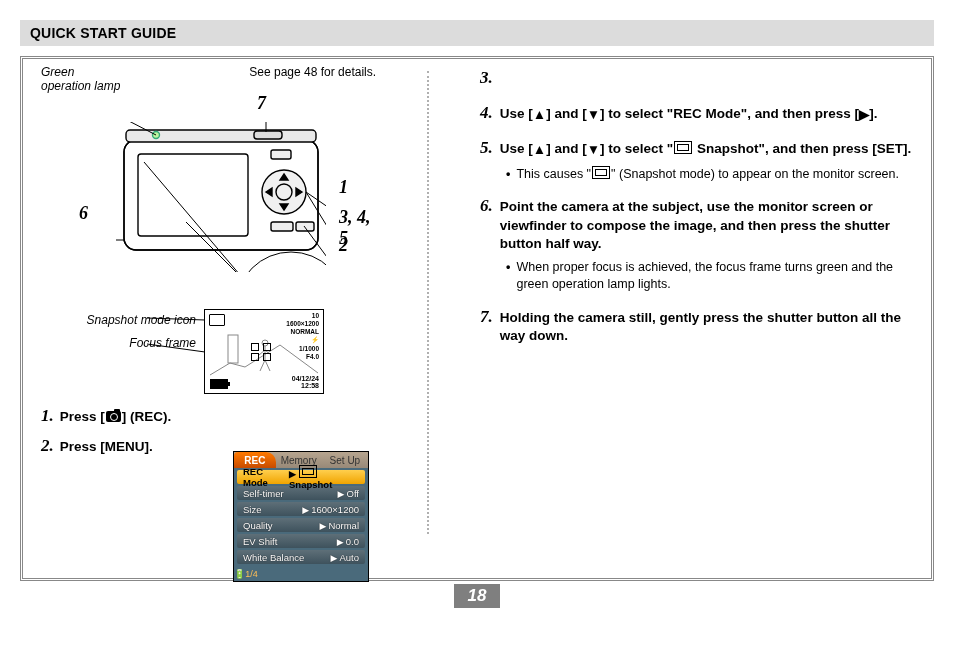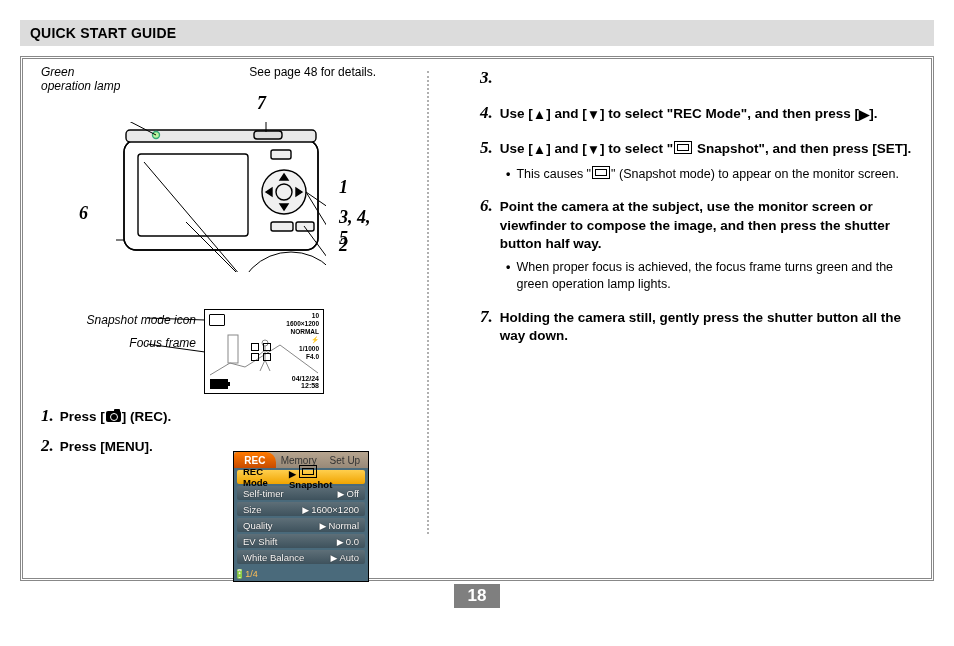--- a/index.html
+++ b/index.html
@@ -254,20 +254,21 @@
     content:""; position:absolute; right:1px; top:-2px; width:6px; height:3px;
     background:#000; border-radius:1px 1px 0 0;
   }
 
   
   .footer {
     position: absolute;
     left: 20px; right: 20px; top: 584px;
     display: flex;
     align-items: center;
+    font-style: italic;
   }
   .footer .bar-thick { flex:1; height:2px; background:#7f7f7f; }
   .footer .bar-thin  { flex:1; height:1px; background:#bcbcbc; margin-top:3px; }
   .footer-left, .footer-right { flex:1; display:flex; flex-direction:column; gap:3px; }
   .page-num {
     background:#7f7f7f; color:#fff; font-weight:bold; font-size:17px;
     padding: 2px 14px; margin: 0 6px;
   }
 </style>
 </head>

